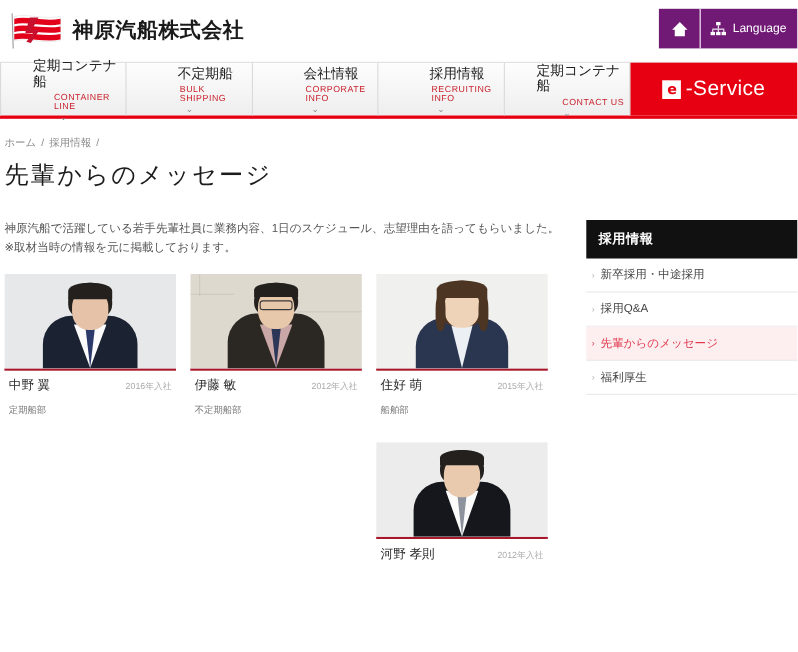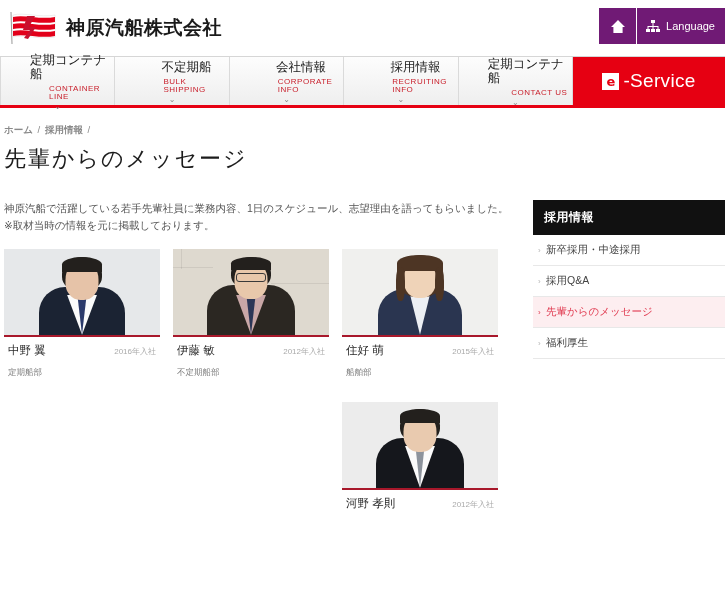--- a/index.html
+++ b/index.html
@@ -96,21 +96,21 @@
   }
   .es-text { color: #fff; font-size: 19px; letter-spacing: 0.3px; }
 
   
   .crumb {
     margin: 16px 0 0 4px;
     font-size: 9.5px;
     color: #8a8a8a;
   }
   .crumb span { margin: 0 2px; }
-  .crumb a { color: #8a8a8a; text-decoration: none; cursor: pointer; font-weight: bold; }
+  .crumb a { color: #8a8a8a; text-decoration: none; cursor: pointer; }
   .page-title {
     margin: 7px 0 0 4px;
     font-size: 22px;
     font-weight: normal;
     color: #1c1c1c;
     letter-spacing: 2px;
   }
 
   
   .content {

